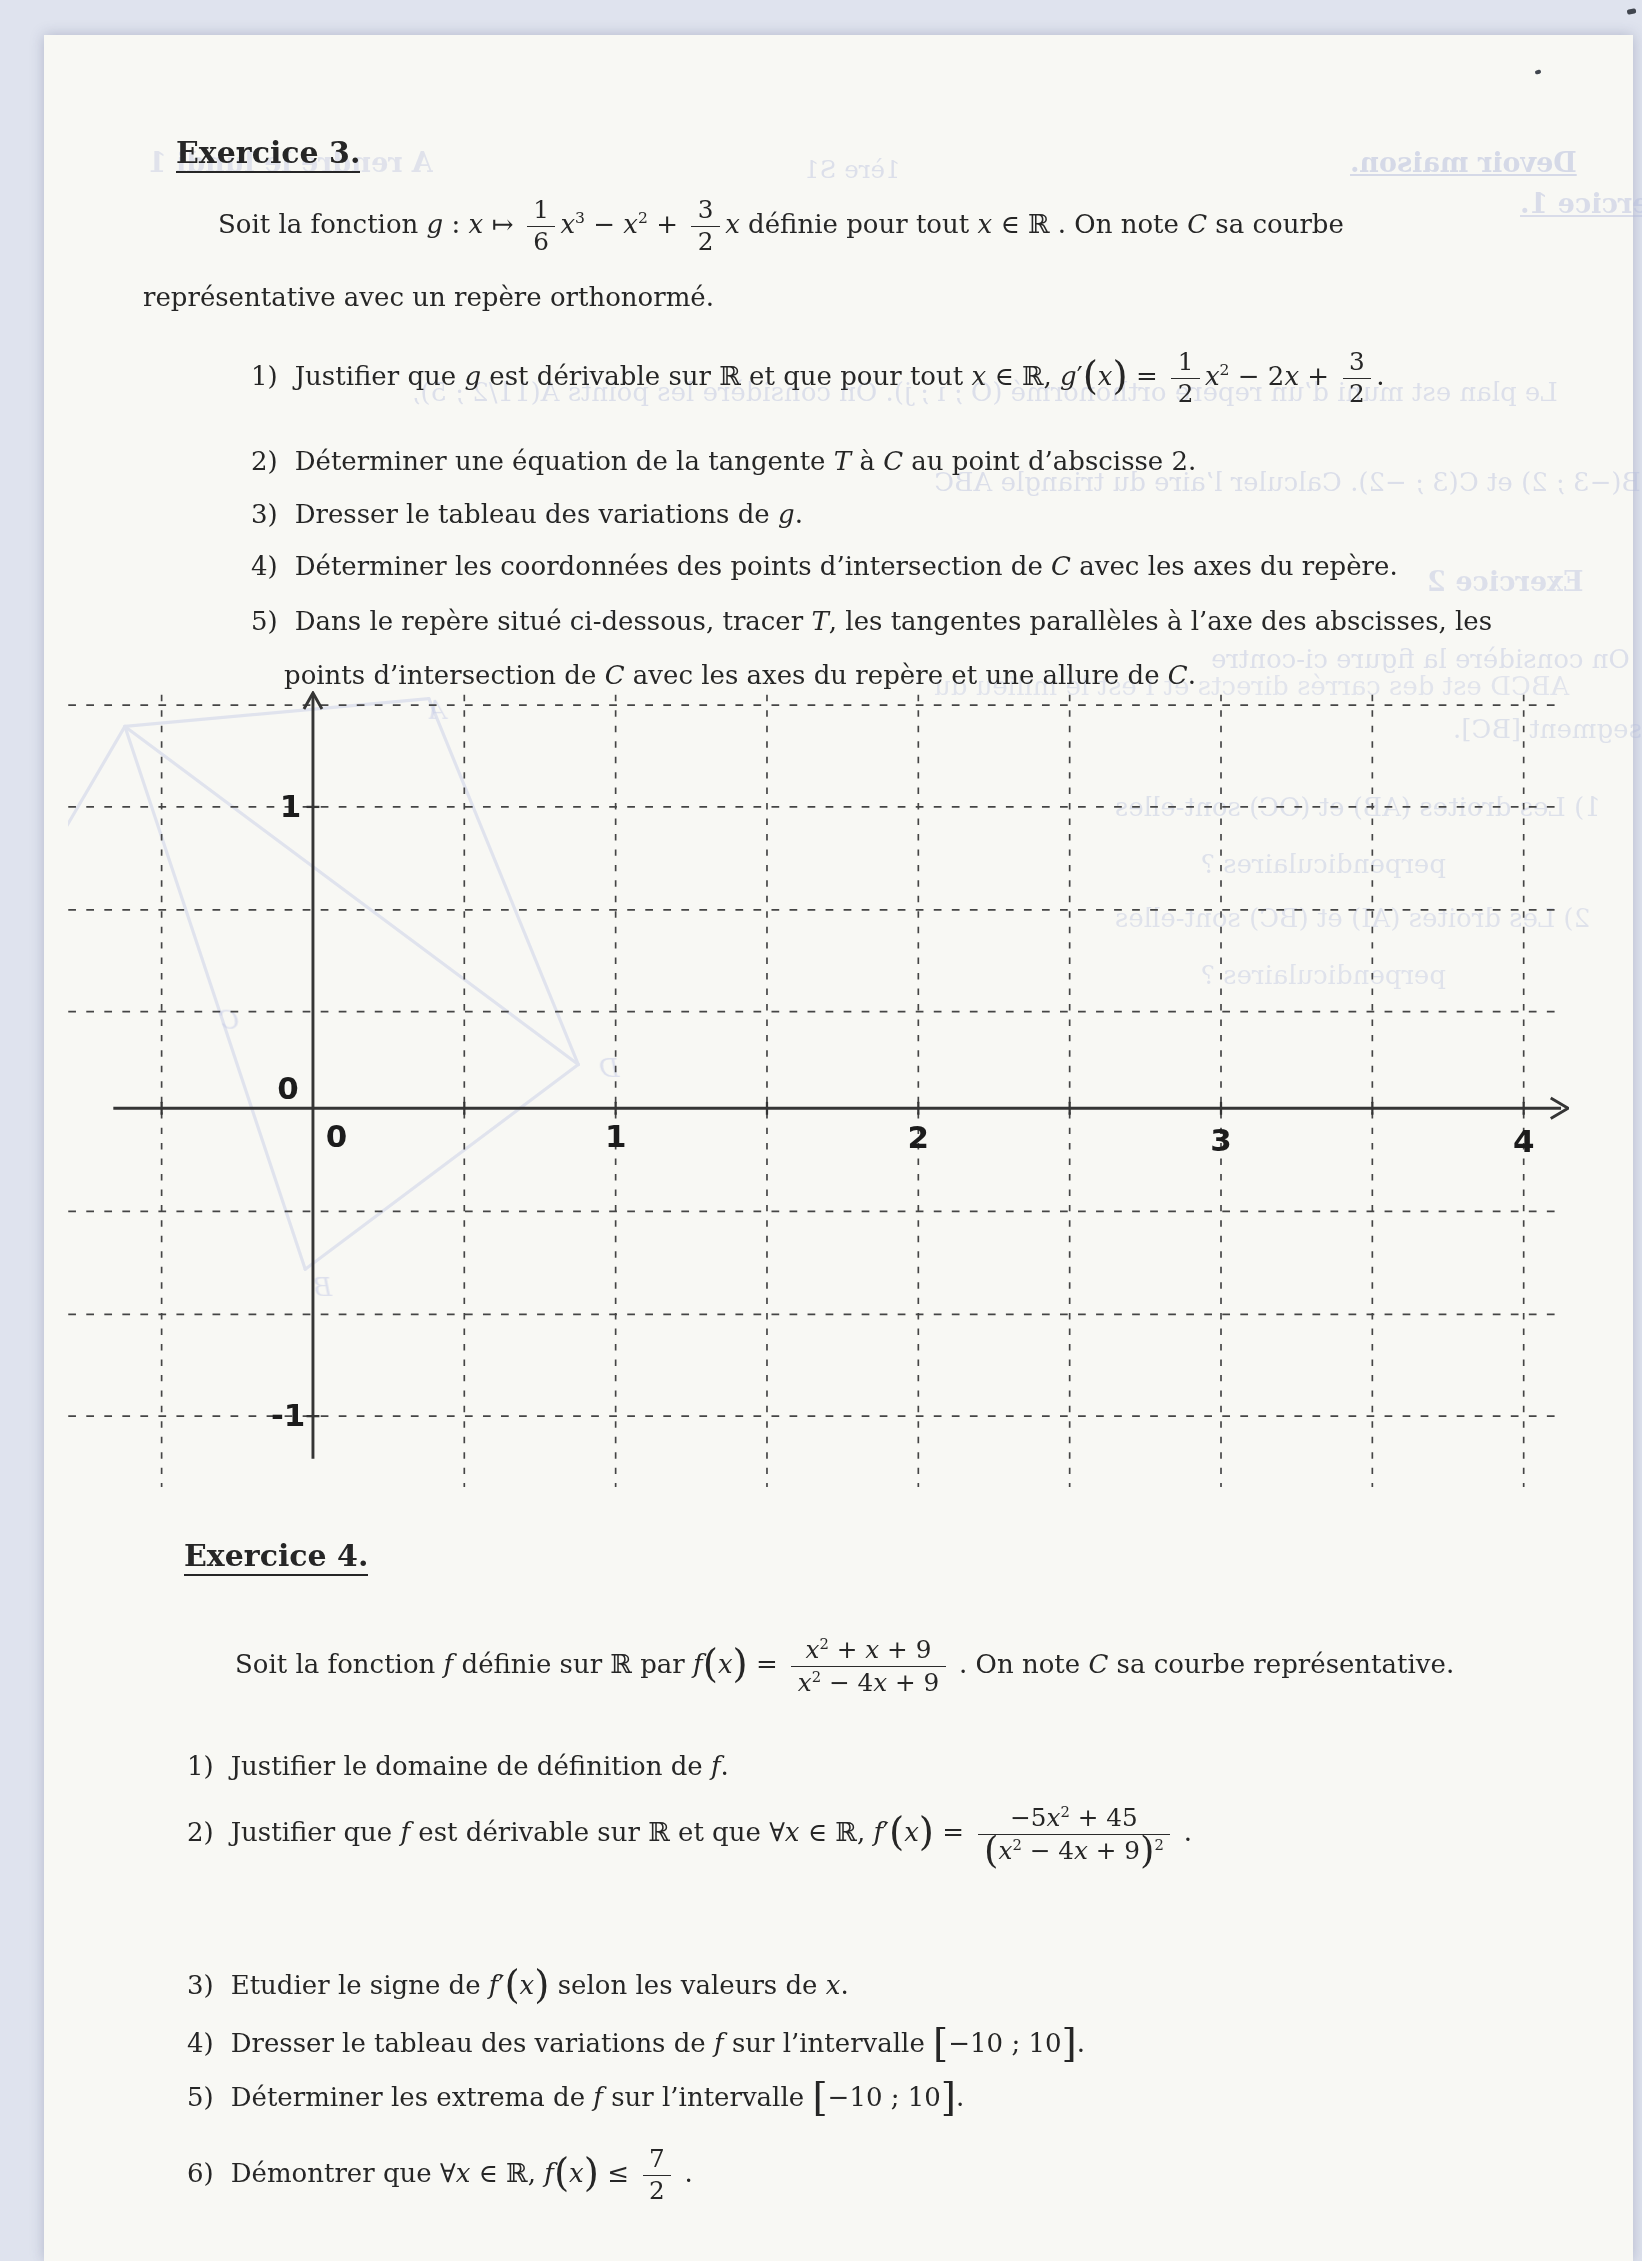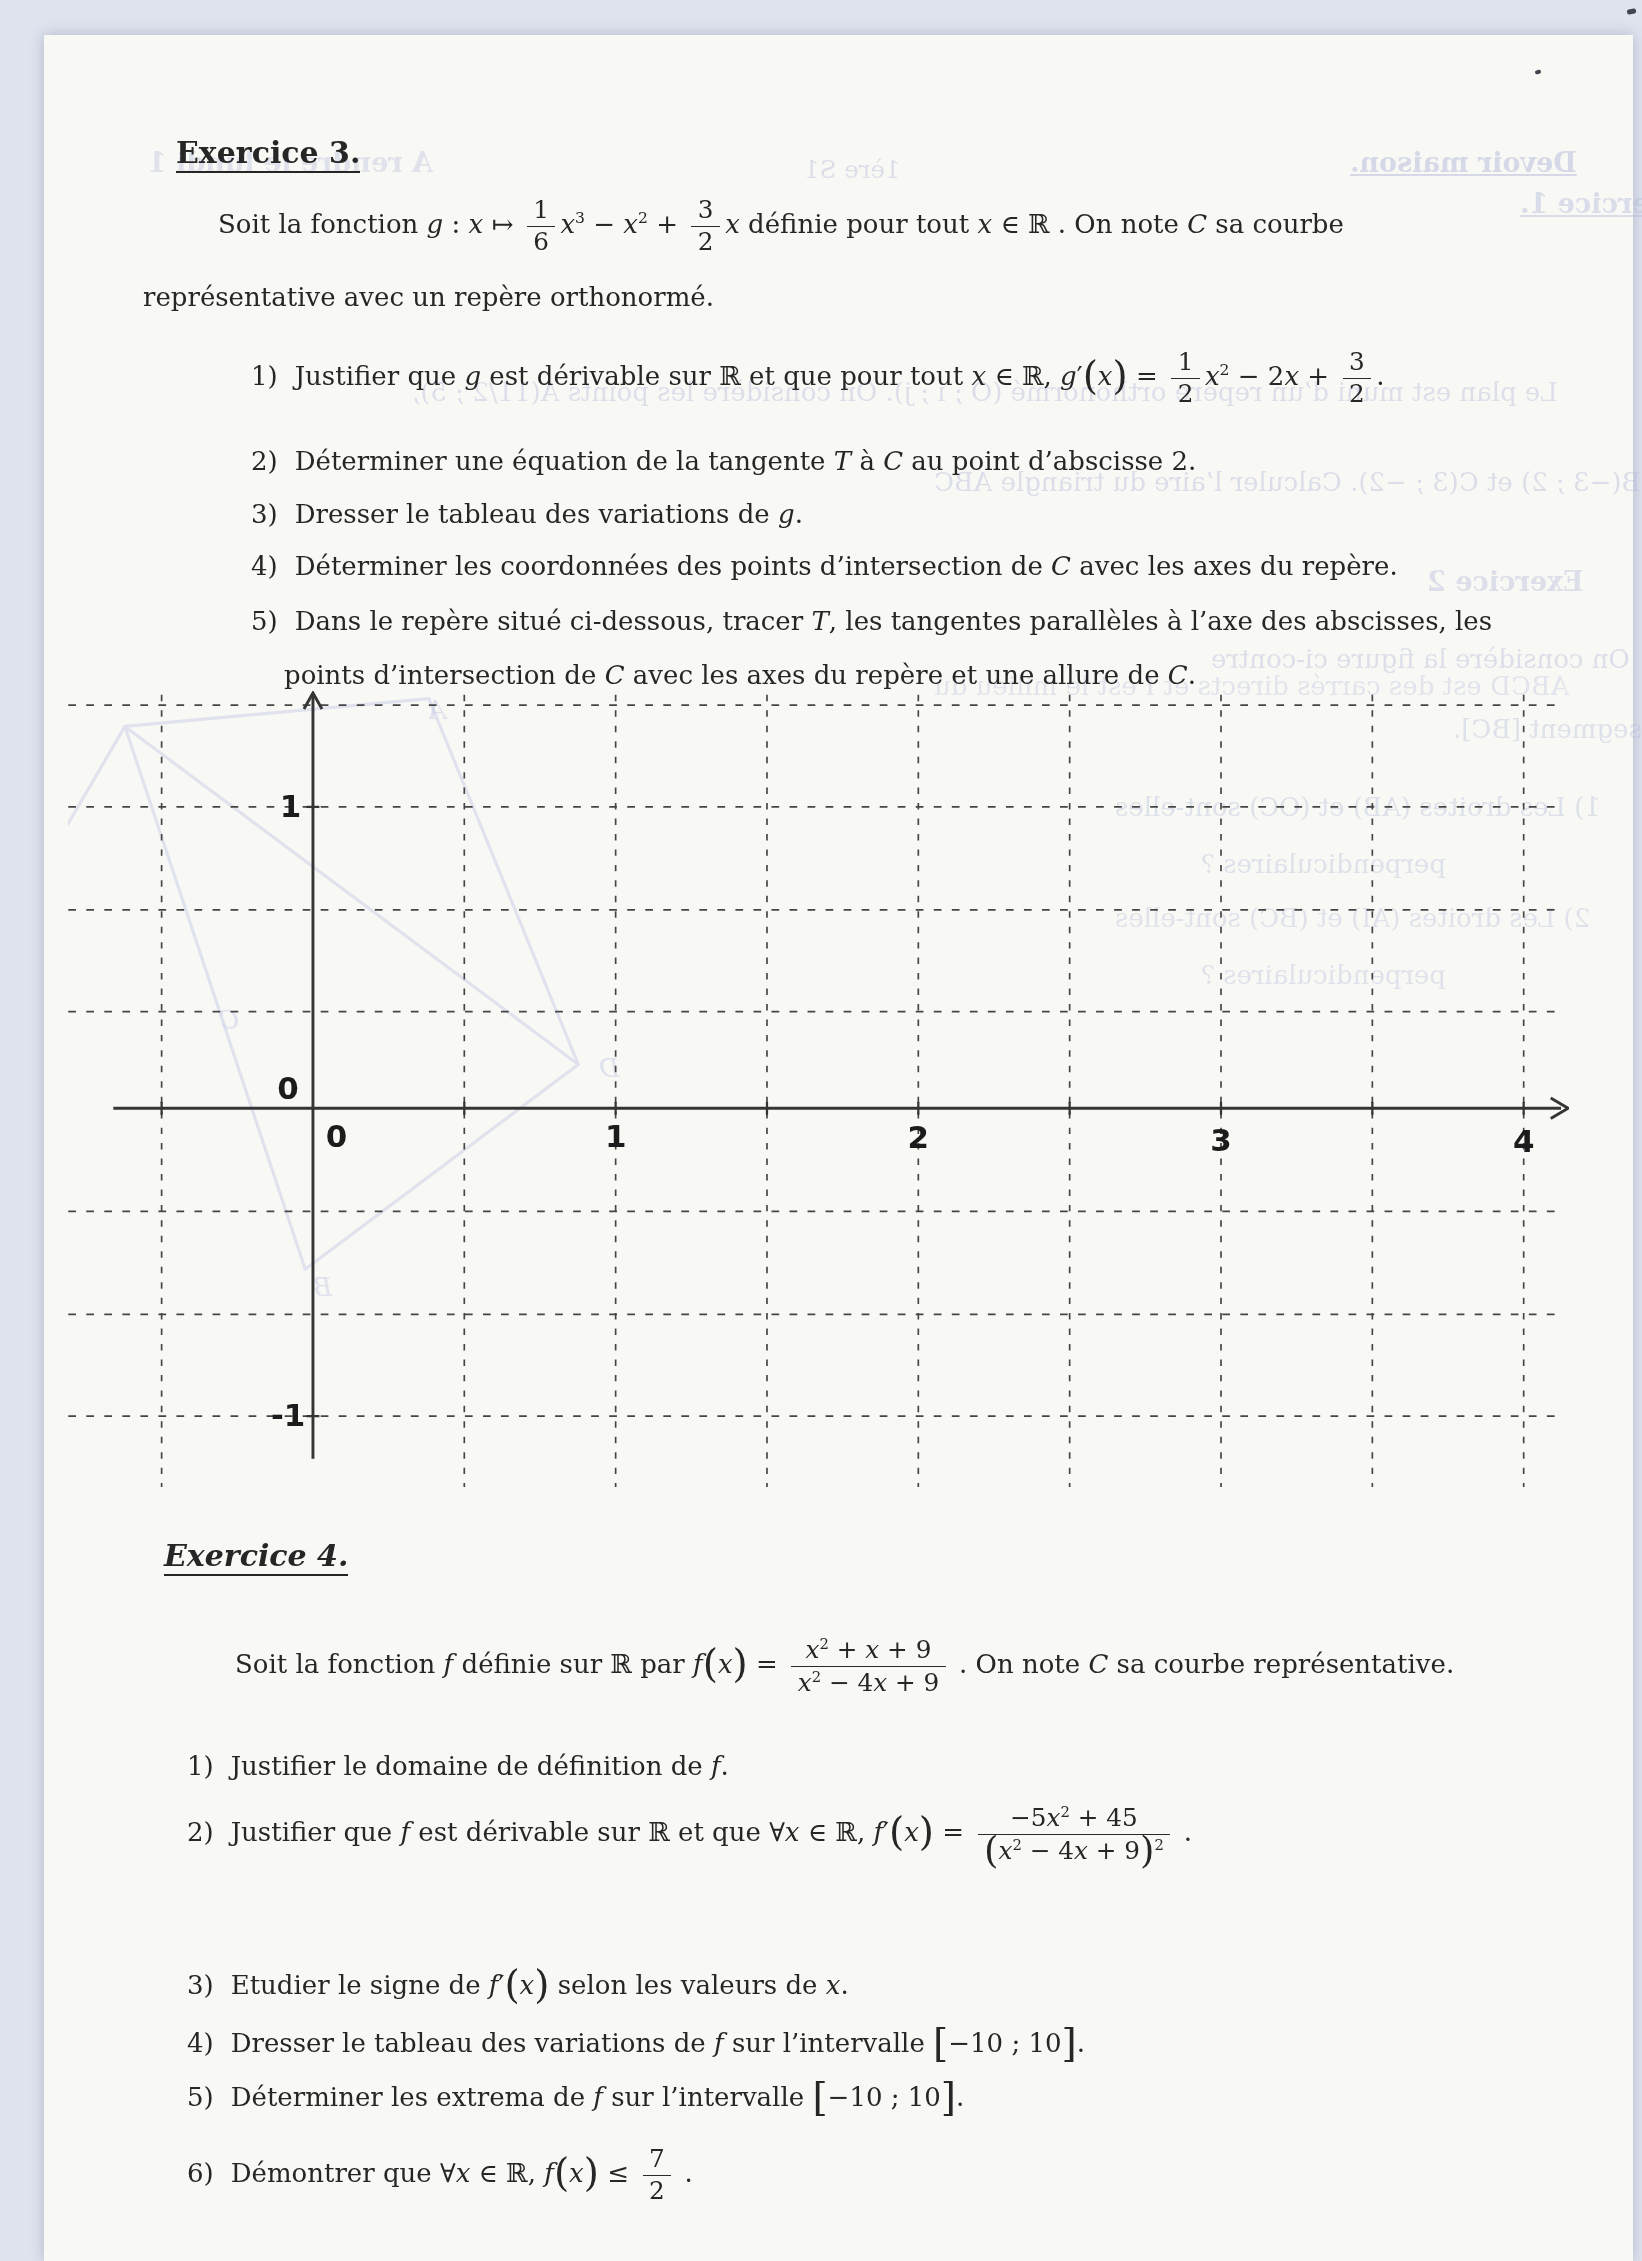--- a/index.html
+++ b/index.html
@@ -161,21 +161,21 @@
     <text x="358" y="634" text-anchor="end">0</text>
     <text x="368" y="1142" text-anchor="end">-1</text>
     <text x="400" y="708" text-anchor="start">0</text>
     <text x="850" y="708" text-anchor="middle">1</text>
     <text x="1320" y="710" text-anchor="middle">2</text>
     <text x="1790" y="714" text-anchor="middle">3</text>
     <text x="2260" y="716" text-anchor="middle">4</text>
   </g>
 </svg>
 
-<div class="abs hd" style="left:131px;top:1538px;font-style:italic;">Exercice 4.</div>
+<div class="abs hd" style="left:151px;top:1538px;">Exercice 4.</div>
 
 <div class="abs txt" style="left:235px;top:1636px;">Soit la fonction <i>f</i> définie sur ℝ par <i>f</i><span class="big">(</span><i>x</i><span class="big">)</span> = <span class="frac">
       <span class="fn"><i>x</i><sup>2</sup> + <i>x</i> + 9</span>
       <span class="fd"><i>x</i><sup>2</sup> − 4<i>x</i> + 9</span>
     </span> . On note <span class="scr">C</span> sa courbe représentative.</div>
 
 <div class="abs row" style="left:187px;top:1751px;">
   <span class="num">1)</span>
     <span>Justifier le domaine de définition de <i>f</i>.</span>
 </div>

